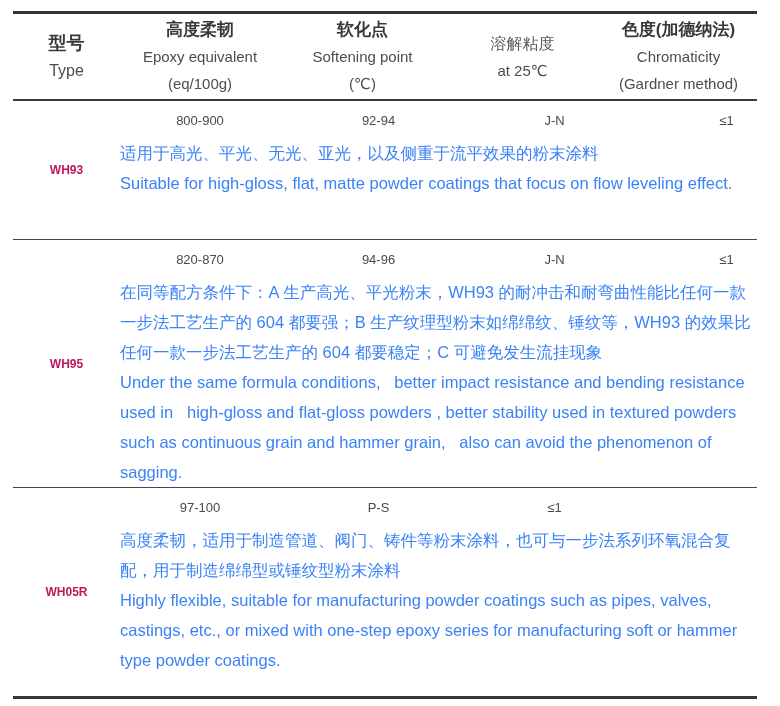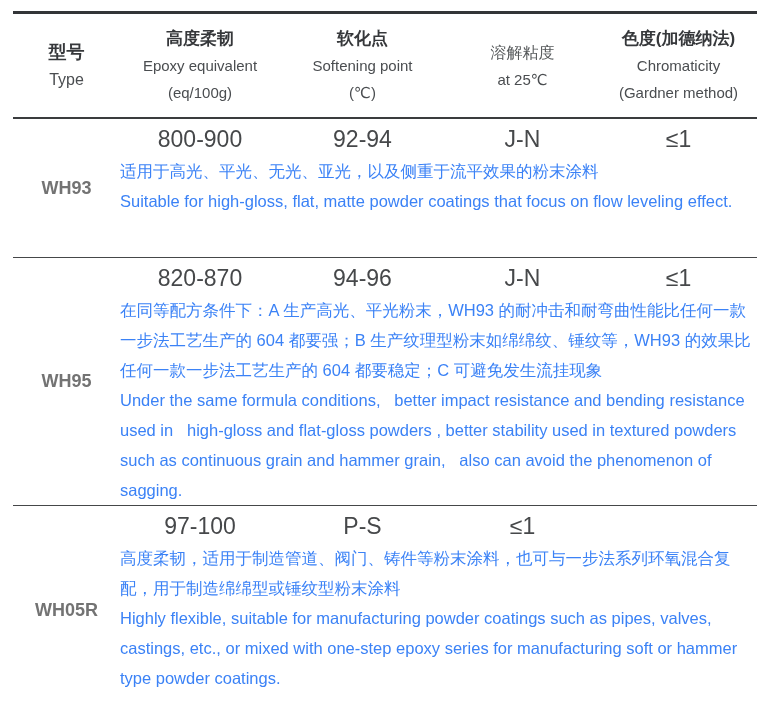--- a/index.html
+++ b/index.html
@@ -15,21 +15,21 @@
     margin: 11px 23px 0 13px;
     border-top: 3px solid #333538;
     border-bottom: 3px solid #333538;
     color: #47494c;
   }
 
   
   .header-row {
     display: grid;
     grid-template-columns: 107px 160px 165px 155px 157px;
-    height: 105px;
+    height: 87px;
     border-bottom: 2px solid #3a3c3e;
   }
   .hcell {
     display: flex;
     flex-direction: column;
     align-items: center;
     justify-content: center;
     text-align: center;
     line-height: 27px;
   }
@@ -47,34 +47,35 @@
   }
   .body-row:last-child { border-bottom: none; }
   .row-wh93  { min-height: 139px; }
   .row-wh95  { min-height: 246px; }
   .row-wh05r { min-height: 208px; }
 
   .type-cell {
     display: flex;
     align-items: center;
     justify-content: center;
-    font-size: 18px;
+    font-size: 12px;
     font-weight: bold;
-    color: #737373;
+    color: #be185d;
   }
 
   .content { padding-top: 8px; }
 
   .values {
     display: grid;
     grid-template-columns: 160px 165px 155px 157px;
     line-height: 24px;
     margin-bottom: 5px;
-    font-size: 23px;
+    font-size: 13px;
     color: #46484a;
+    gap: 16px;
   }
   .values .v { text-align: center; }
 
   .desc {
     font-size: 16.5px;
     line-height: 30px;
     color: #3b82f6;
     white-space: pre-wrap;
     padding-right: 2px;
   }

